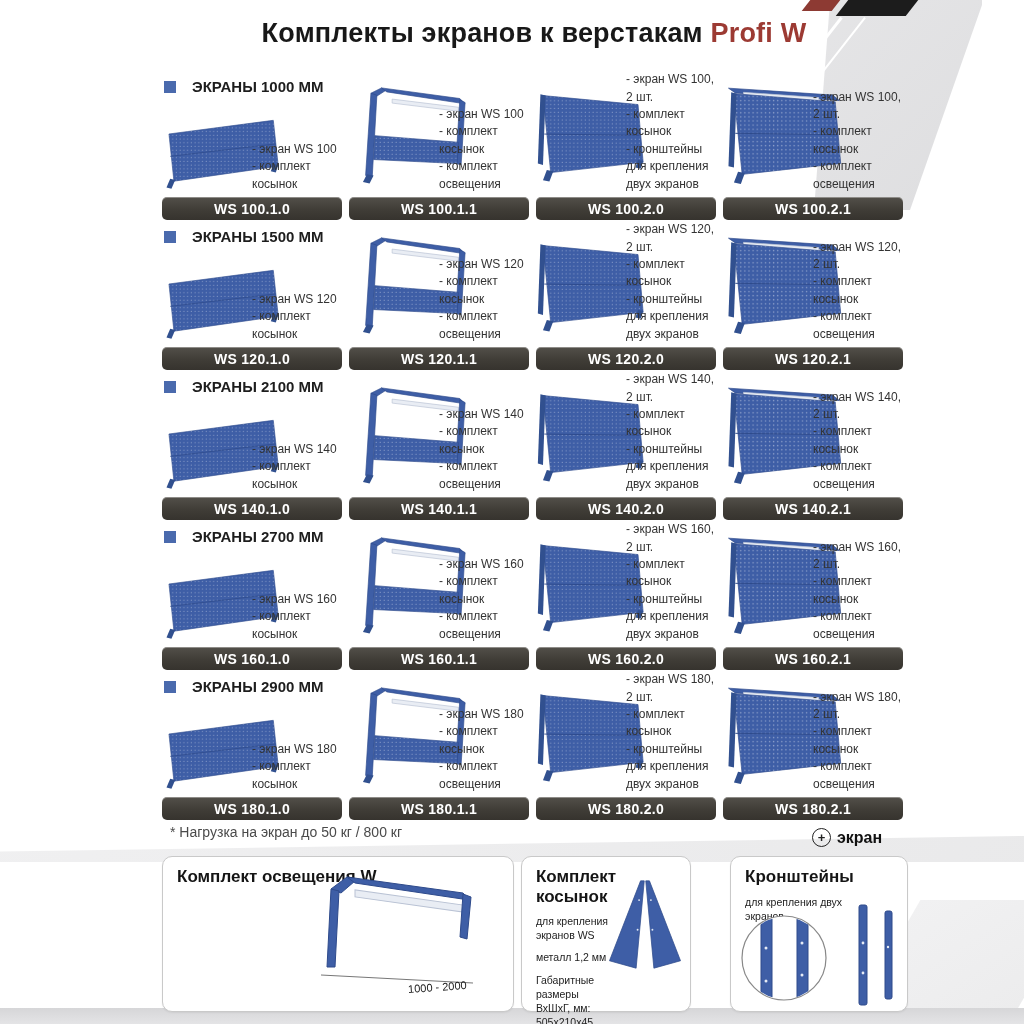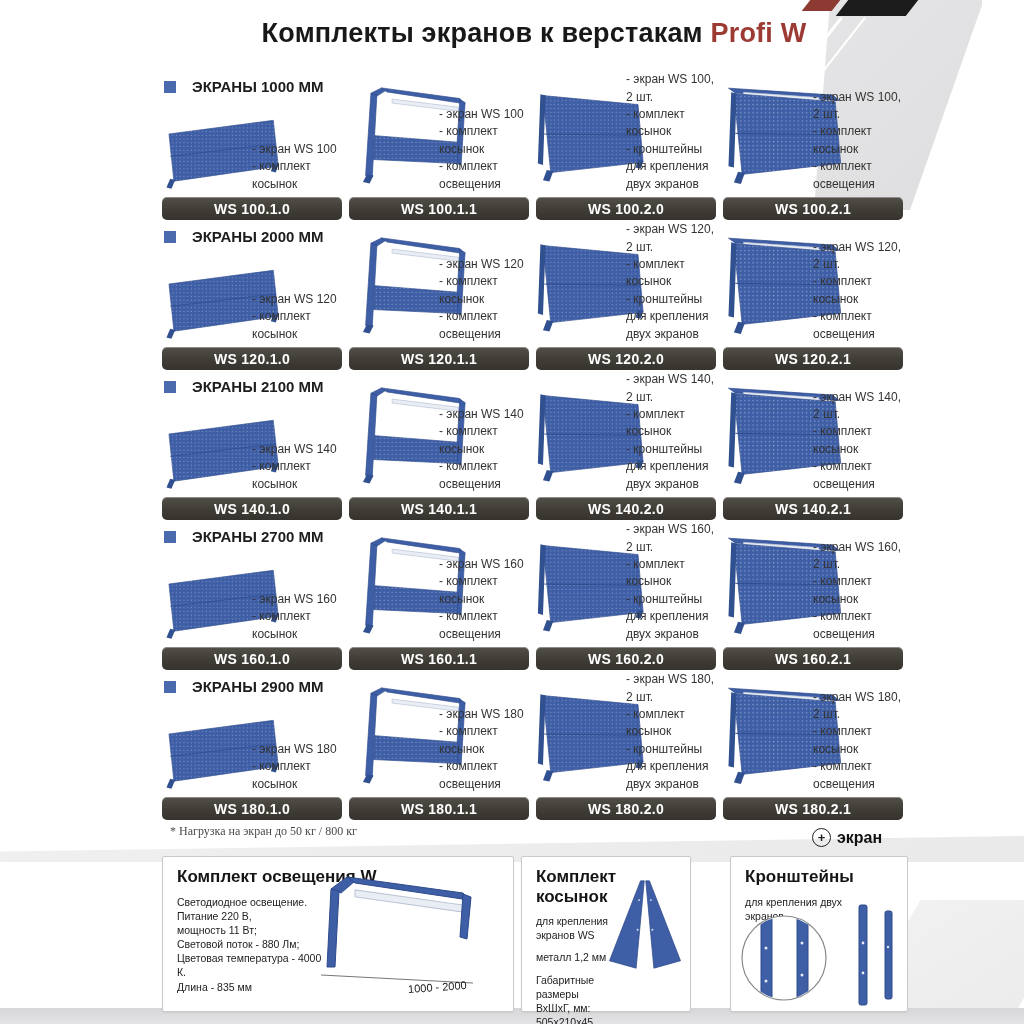--- a/index.html
+++ b/index.html
@@ -39,34 +39,34 @@
   }
   .features li::before{content:"- ";}
   .code-badge{
     position:absolute;bottom:2px;left:2px;right:5px;height:23px;
     background:linear-gradient(180deg,#53504a 0%,#403d37 55%,#36332e 100%);
     border-radius:5px;color:#ffffff;font-size:14px;font-weight:bold;
     display:flex;align-items:center;justify-content:center;letter-spacing:.3px;
     box-shadow:inset 0 1px 0 rgba(255,255,255,.35);
   }
   
-  .footnote{position:absolute;top:824px;left:170px;font-size:12px;color:#4a4a4a;z-index:5;font-family:Liberation Serif, serif;}
+  .footnote{position:absolute;top:824px;left:170px;font-size:14px;color:#4a4a4a;z-index:5;}
   .options{
     position:absolute;top:828px;left:812px;display:flex;align-items:center;gap:6px;
     font-size:16px;font-weight:bold;color:#111;z-index:6;
   }
   .options .plus-circle{
     width:17px;height:17px;border:1.6px solid #222;border-radius:50%;
     display:flex;align-items:center;justify-content:center;
     font-size:13px;font-weight:bold;line-height:1;color:#222;
   }
   
   .boxes{position:absolute;top:856px;left:162px;width:746px;display:flex;gap:7px;z-index:5;}
   .infobox{
-    background:#fff;border:1px solid #c9c9c9;border-radius:2px;height:154px;
+    background:#fff;border:1px solid #c9c9c9;border-radius:10px;height:154px;
     position:relative;box-shadow:0 1px 2px rgba(0,0,0,.06);
   }
   .infobox h3{margin:10px 0 0 14px;font-size:17px;line-height:1.15;color:#151515;}
   .infobox .body{margin:8px 0 0 14px;font-size:10.5px;line-height:1.35;color:#222;}
   .ib-1{width:362px;}
   .ib-2{width:174px;}
   .ib-3{width:182px;margin-left:32px;}
   .ib-1 .body{width:150px;}
   .ib-1 svg{position:absolute;right:10px;top:10px;}
   .dim-label{position:absolute;right:46px;bottom:18px;font-size:11px;color:#222;transform:rotate(-4deg);}
@@ -182,21 +182,21 @@
             <li>комплект косынок</li>
             <li>комплект освещения</li>
           </ul>
           <div class="code-badge">WS 100.2.1</div>
         </div>
       </div>
     </div>
     <div class="row">
       <div class="row-header">
         <span class="sq"></span>
-        <span>ЭКРАНЫ 2000 ММ</span>
+        <span>ЭКРАНЫ 1500 ММ</span>
       </div>
       <div class="cells">
         <div class="cell">
   <svg class="illu illu-a" viewBox="0 0 190 130">
     <defs>
               <pattern id="patA" width="6" height="6" patternUnits="userSpaceOnUse">
       <circle cx="2" cy="2" r="1" fill="#ffffff" opacity=".4"></circle>
               </pattern>
             </defs>
     <polygon points="8,36 176,14 184,88 16,112" fill="#3e5ea6" stroke="#2e4a8b"></polygon>
@@ -566,28 +566,20 @@
   <span class="plus-circle">+</span>
   <span>экран</span>
 </div>
 
 <div class="boxes">
 
   <div class="infobox ib-1">
     <h3>
       <span>Комплект освещения W</span>
     </h3>
-    <div class="body">
-      <div>Светодиодное освещение.</div>
-      <div>Питание 220 В,</div>
-      <div>мощность 11 Вт;</div>
-      <div>Световой поток - 880 Лм;</div>
-      <div>Цветовая температура - 4000 К.</div>
-      <div>Длина - 835 мм</div>
-    </div>
     <svg width="190" height="120" viewBox="0 0 190 120">
       <polygon points="18,22 34,10 42,14 28,26" fill="#3e5ea6" stroke="#2e4a8b"></polygon>
       <polygon points="34,10 150,26 156,33 42,16" fill="#3e5ea6" stroke="#2e4a8b"></polygon>
       <rect x="42" y="17" width="112" height="7" transform="skewY(8)" fill="#e9edf4" stroke="#b9c2d4"></rect>
       <polygon points="18,22 26,24 22,100 14,100" fill="#3e5ea6" stroke="#2e4a8b"></polygon>
       <polygon points="150,27 158,30 154,72 147,70" fill="#3e5ea6" stroke="#2e4a8b"></polygon>
       <line x1="8" y1="108" x2="160" y2="116" stroke="#777" stroke-width="1"></line>
     </svg>
     <div class="dim-label">1000 - 2000</div>
   </div>

